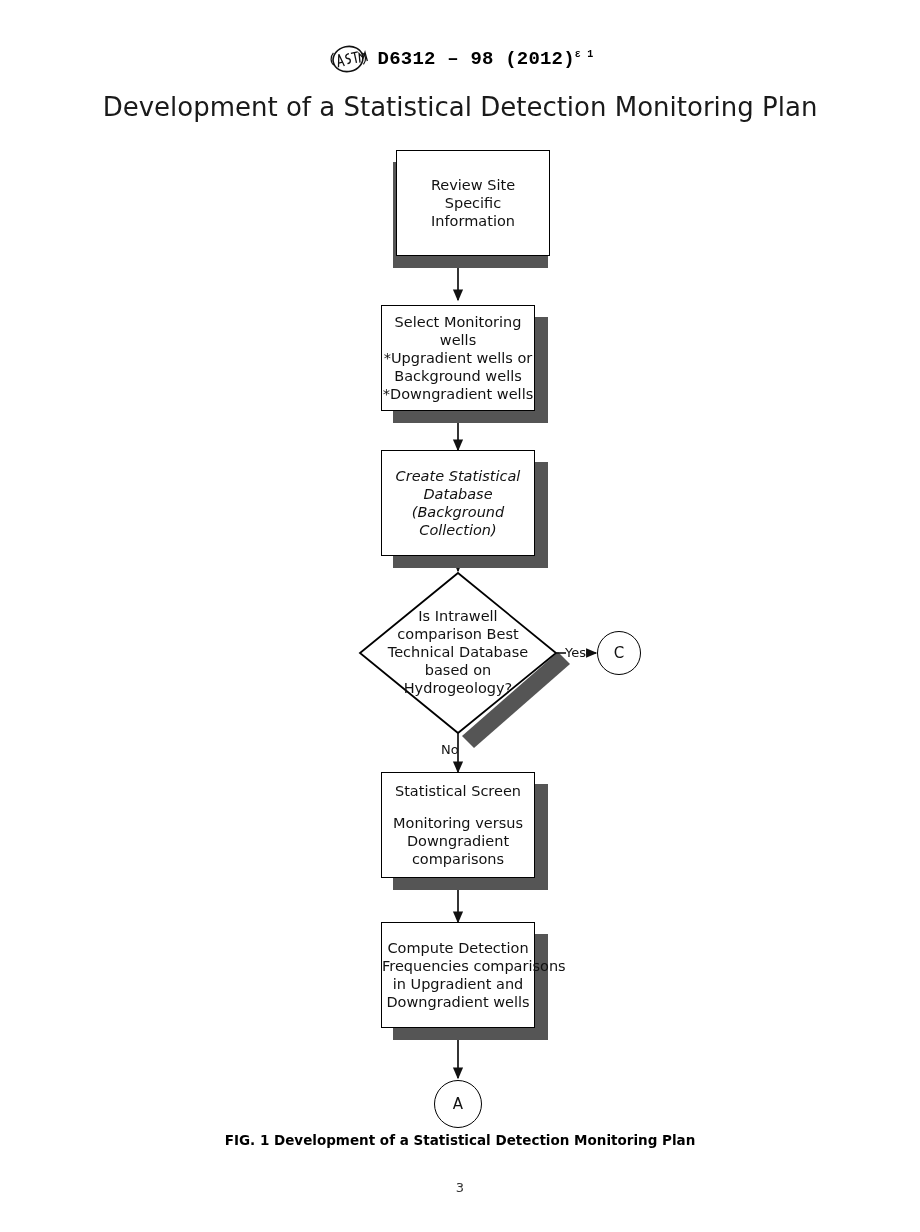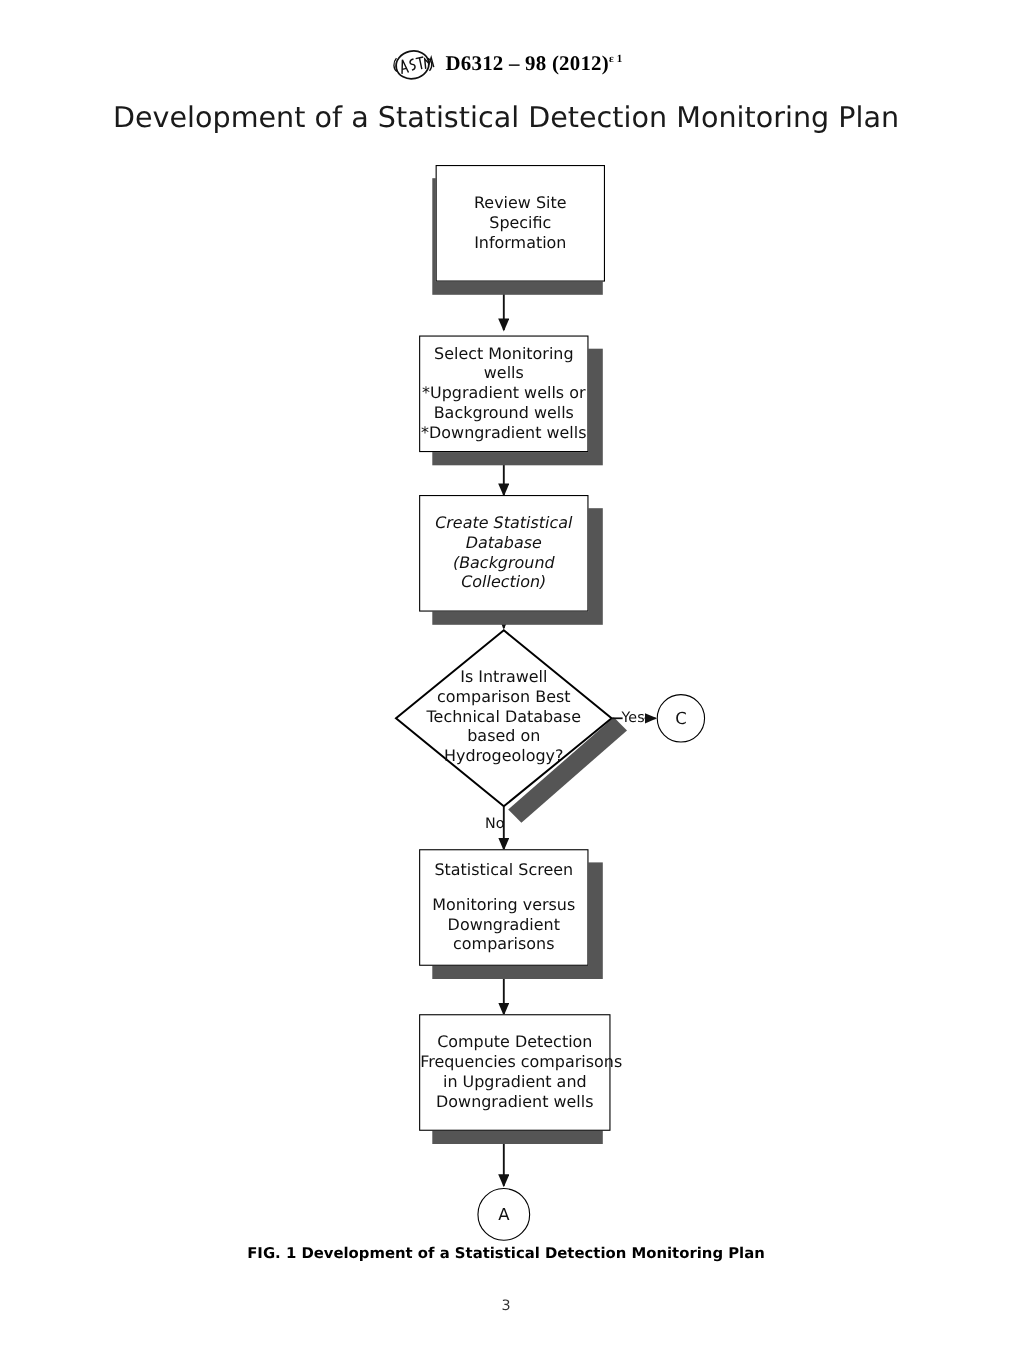--- a/index.html
+++ b/index.html
@@ -26,21 +26,21 @@
     align-items: center;
     justify-content: center;
     gap: 9px;
   }
   .astm-logo {
     width: 42px;
     height: 30px;
     display: block;
   }
   .doc-designation {
-    font-family: Liberation Serif, serif;
+    font-family: Liberation Mono, monospace;
     font-weight: bold;
     font-size: 19px;
     letter-spacing: 0.2px;
     white-space: nowrap;
   }
   .doc-designation sup {
     font-size: 10px;
     vertical-align: super;
     font-weight: bold;
   }
@@ -293,21 +293,21 @@
     <div class="lines">
       <span>Statistical Screen</span>
       <span class="blank"></span>
       <span>Monitoring versus</span>
       <span>Downgradient</span>
       <span>comparisons</span>
     </div>
   </div>
 
   <div class="box-shadow" style="left:393px; top:934px; width:155px; height:106px;"></div>
-  <div class="node-box" style="left:381px; top:922px; width:174px; height:106px;">
+  <div class="node-box" style="left:381px; top:922px; width:154px; height:106px;">
     <div class="lines">
       <span>Compute Detection</span>
       <span>Frequencies comparisons</span>
       <span>in Upgradient and</span>
       <span>Downgradient wells</span>
     </div>
   </div>
 
   <div class="node-circle" style="left:434px; top:1080px; width:48px; height:48px;">
     <span>A</span>

